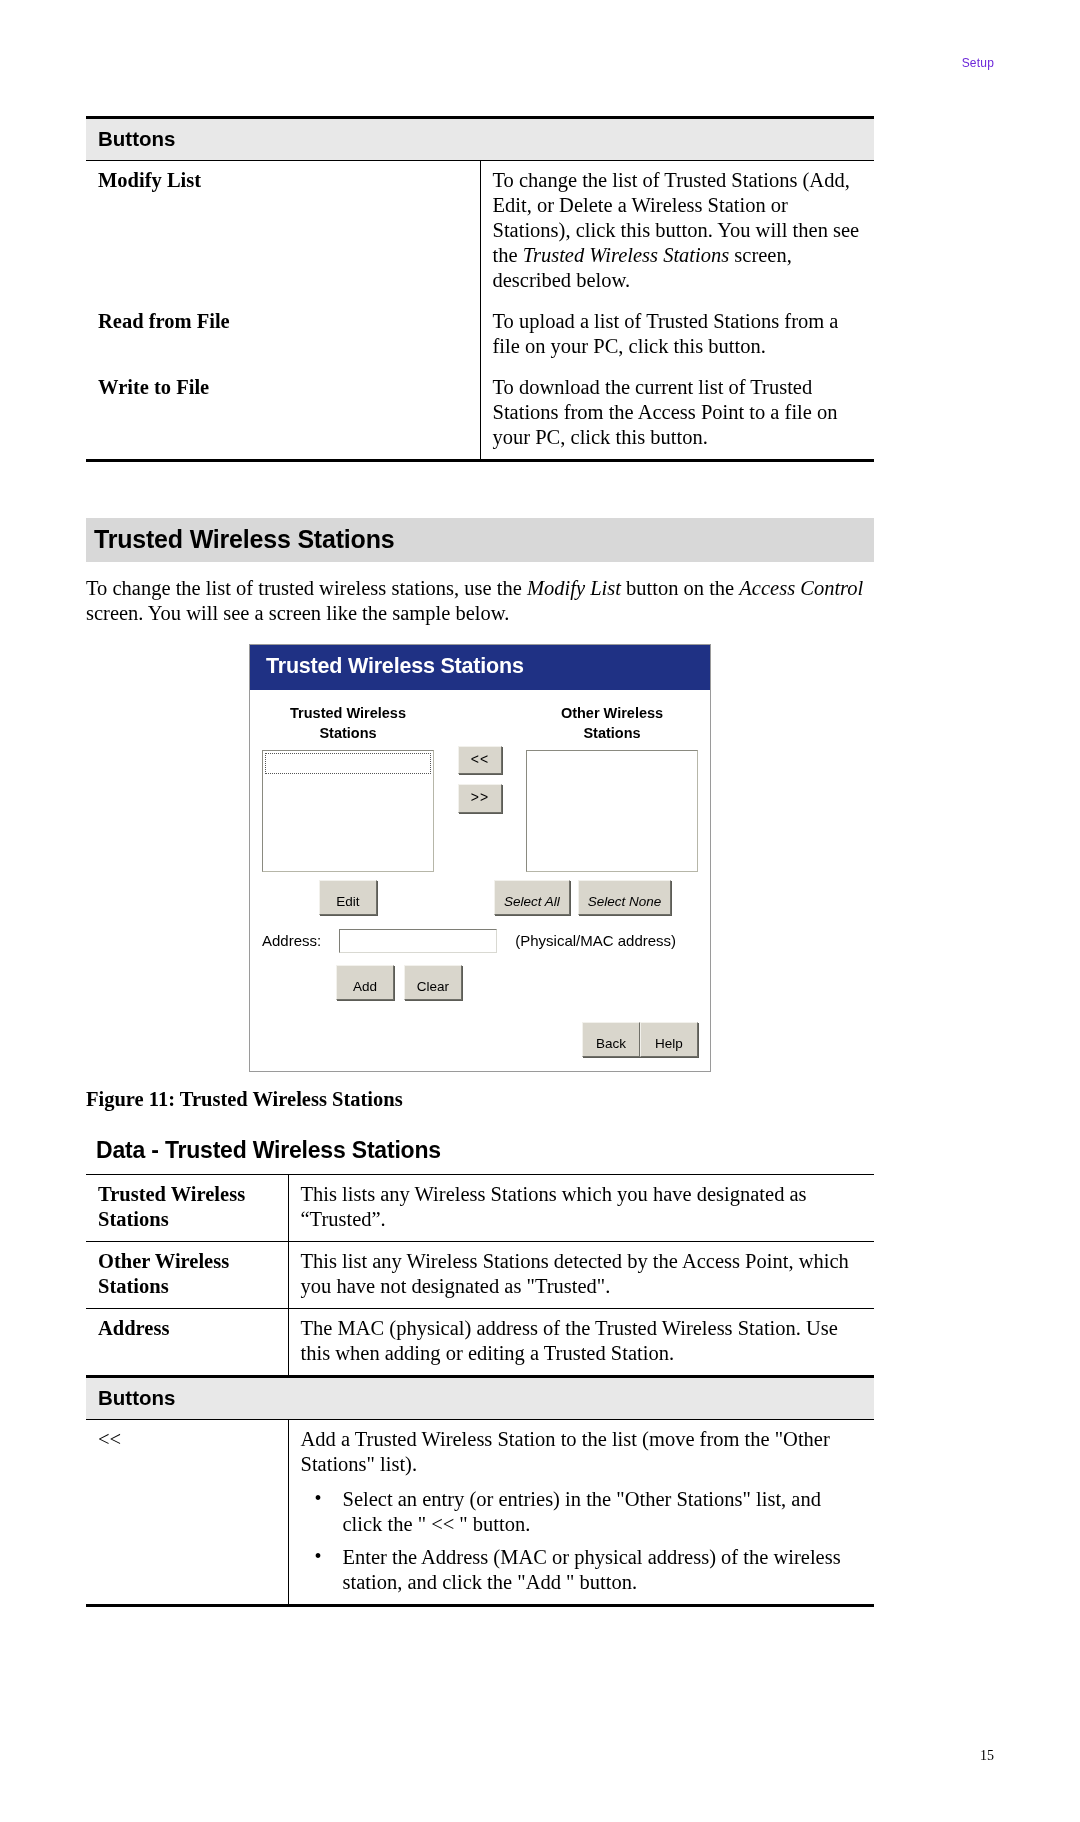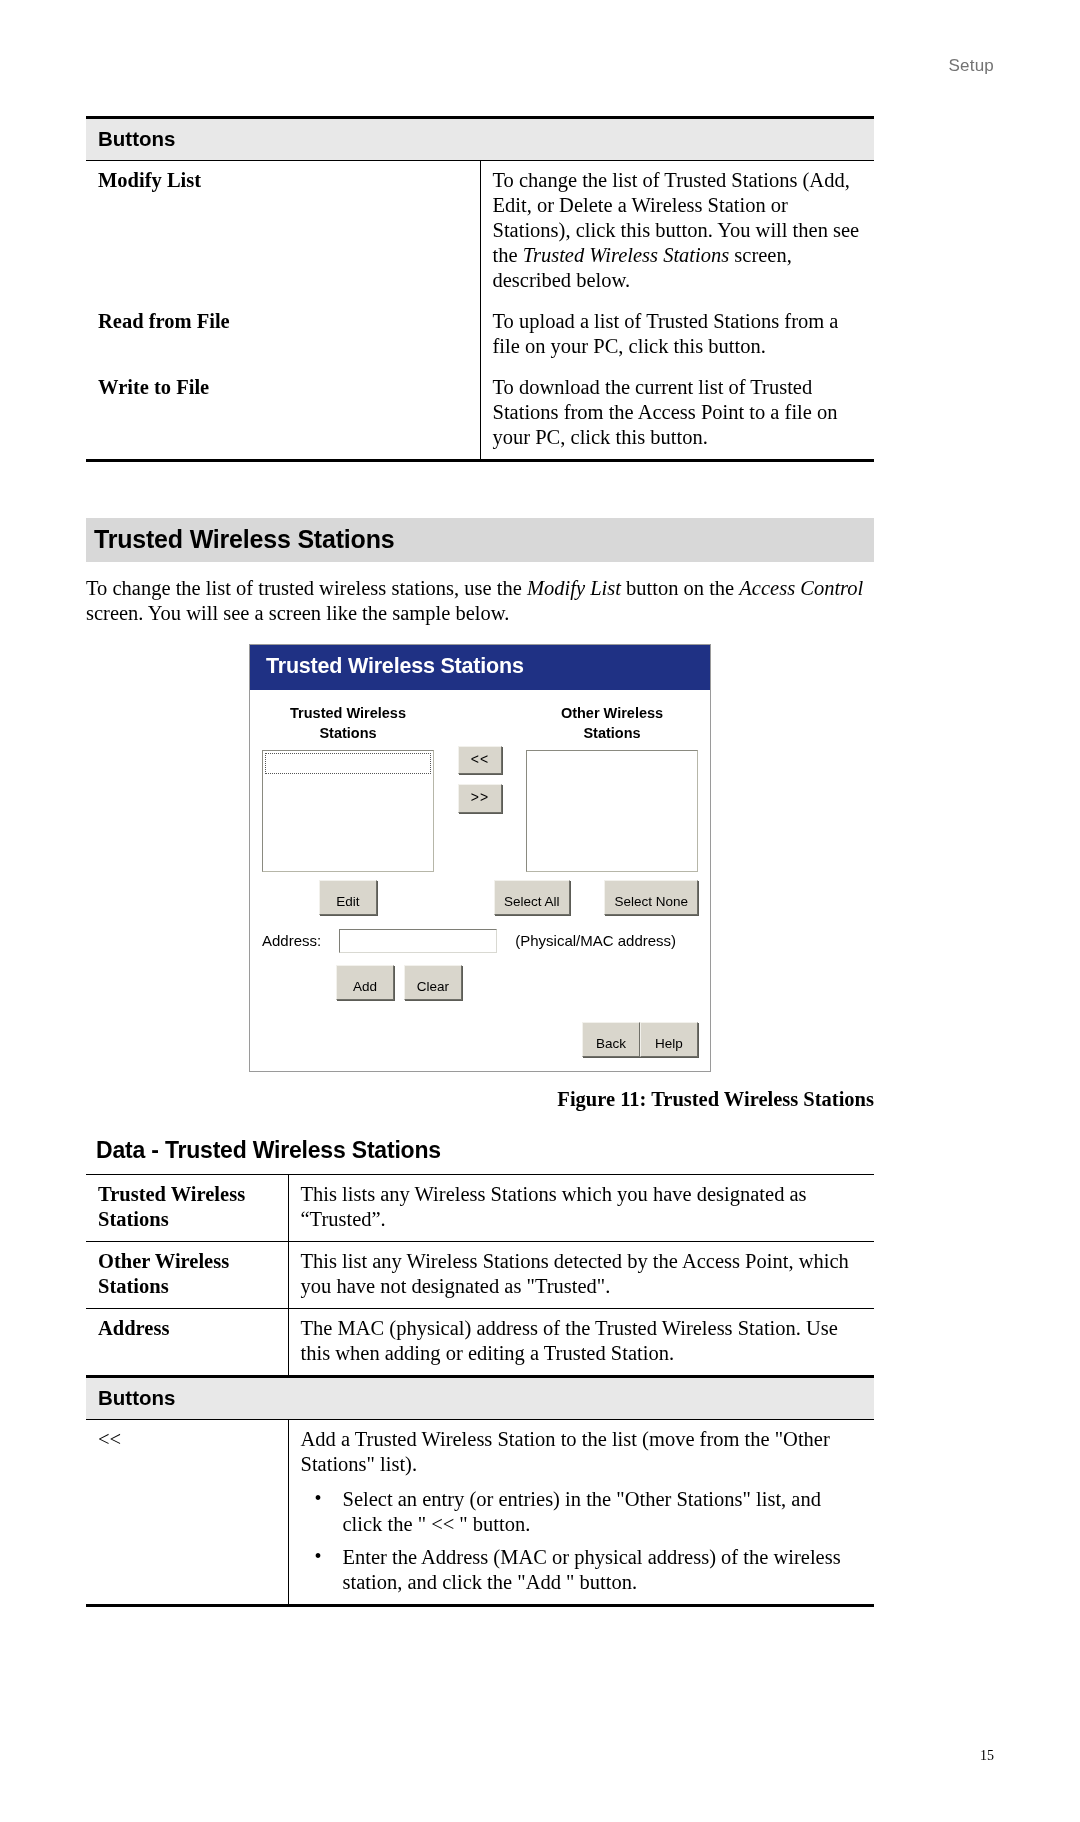--- a/index.html
+++ b/index.html
@@ -21,23 +21,23 @@
     height: 1822px;
     padding: 0;
   }
 
   
   .running-header {
     position: absolute;
     top: 56px;
     right: 86px;
     font-family: "Liberation Sans", sans-serif;
-    font-size: 17px;
+    font-size: 12px;
     font-weight: 400;
-    color: #737373;
+    color: #6d28d9;
     letter-spacing: .2px;
   }
 
   
   .content {
     position: absolute;
     left: 86px;
     top: 116px;
     width: 788px;
   }
@@ -179,21 +179,21 @@
     white-space: nowrap;
   }
   .btn.arrow { width: 44px; padding: 5px 0 6px 0; font-size: 14px; letter-spacing: 1px; }
   .row-under-lists {
     display: flex;
     justify-content: space-between;
     align-items: flex-start;
     margin-top: 8px;
   }
   .left-under { width: 172px; display: flex; justify-content: center; }
-  .right-under { width: 204px; display: flex; justify-content: space-between; gap: 8px; }
+  .right-under { width: 204px; display: flex; justify-content: flex-start; gap: 8px; font-style: italic; }
   .addr-row {
     display: flex;
     align-items: center;
     gap: 18px;
     margin-top: 14px;
   }
   .addr-label { font-size: 15px; }
   .addr-input {
     width: 158px;
     height: 24px;
@@ -211,21 +211,21 @@
   }
   .btn.wide { min-width: 58px; }
   .footer-row {
     display: flex;
     justify-content: flex-end;
     gap: 0;
     margin-top: 22px;
     margin-bottom: 2px;
   }
   .fig-caption {
-    text-align: right;
+    text-align: left;
     font-weight: bold;
     font-size: 20.5px;
     margin-top: 16px;
     font-family: "Liberation Serif", serif;
   }
 
   
   ul.bul {
     list-style: none;
     margin: 10px 0 0 0;

